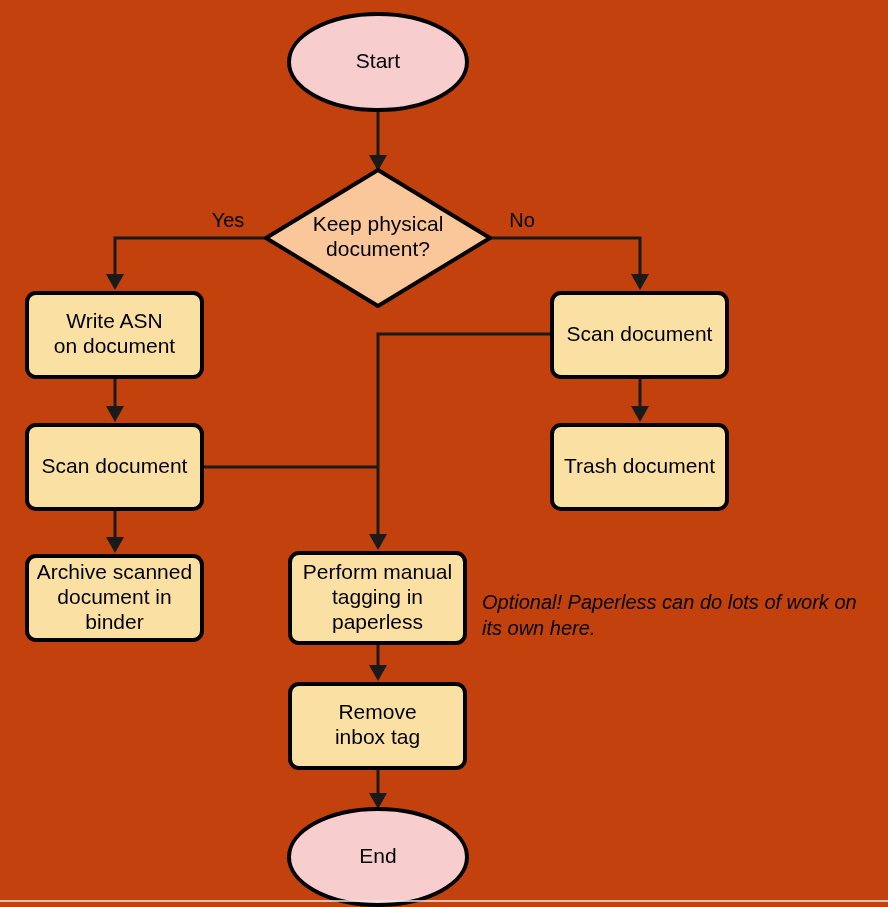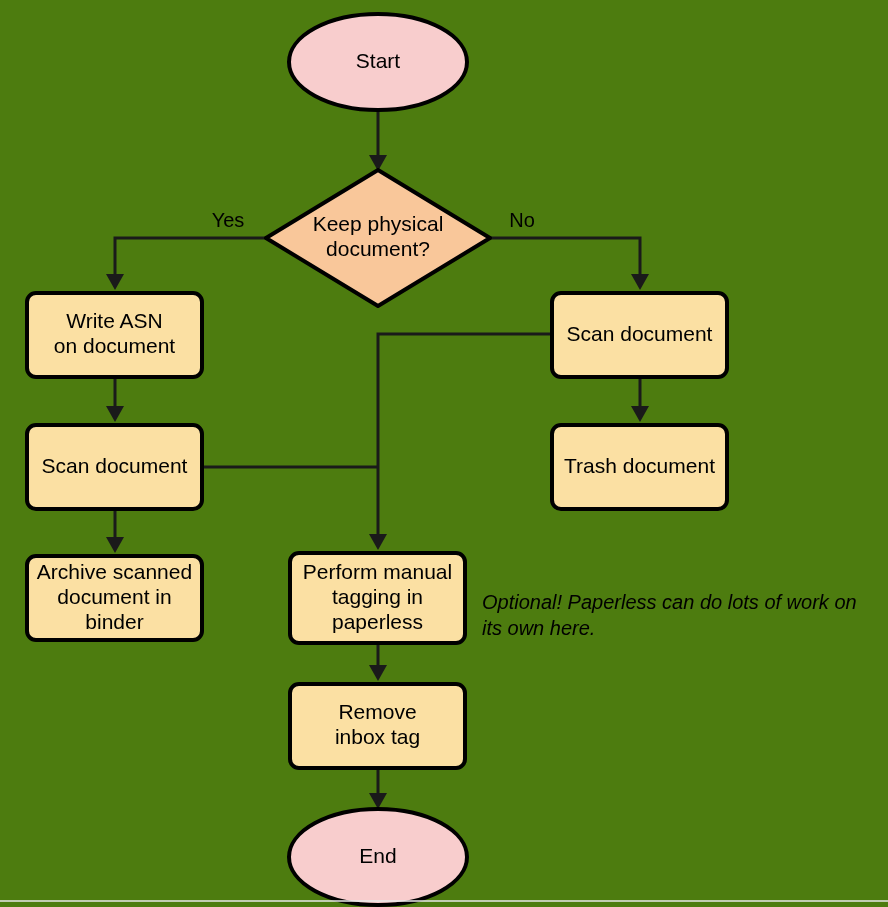--- a/index.html
+++ b/index.html
@@ -11,21 +11,21 @@
   body {
     width: 888px;
     height: 907px;
     font-family: "Liberation Sans", sans-serif;
     overflow: hidden;
   }
   #flowchart-root {
     position: relative;
     width: 888px;
     height: 907px;
-    background: #4d7c0f;
+    background: #c2410c;
   }
   svg#flow-svg {
     display: block;
     width: 888px;
     height: 907px;
   }
   .node-shape {
     stroke: #000000;
     stroke-width: 4;
     stroke-linejoin: round;

